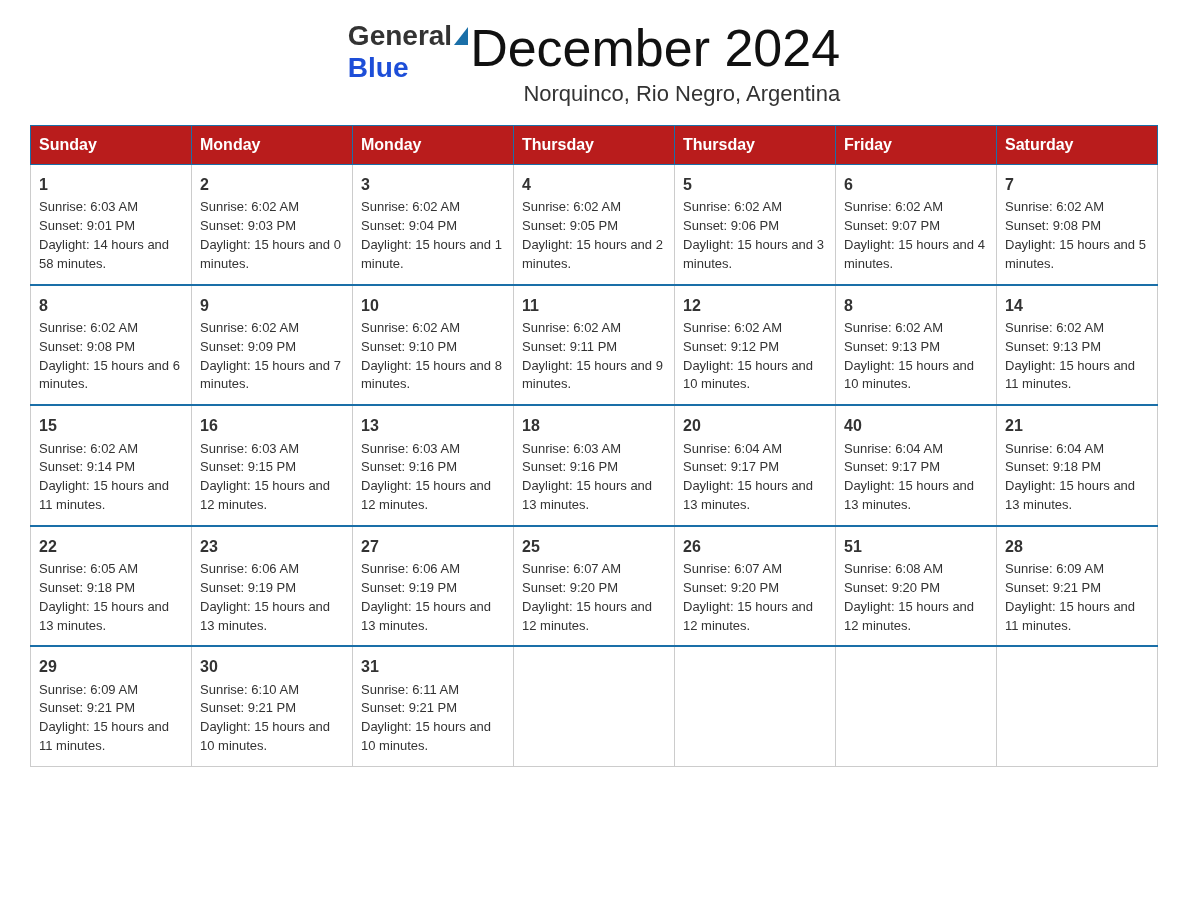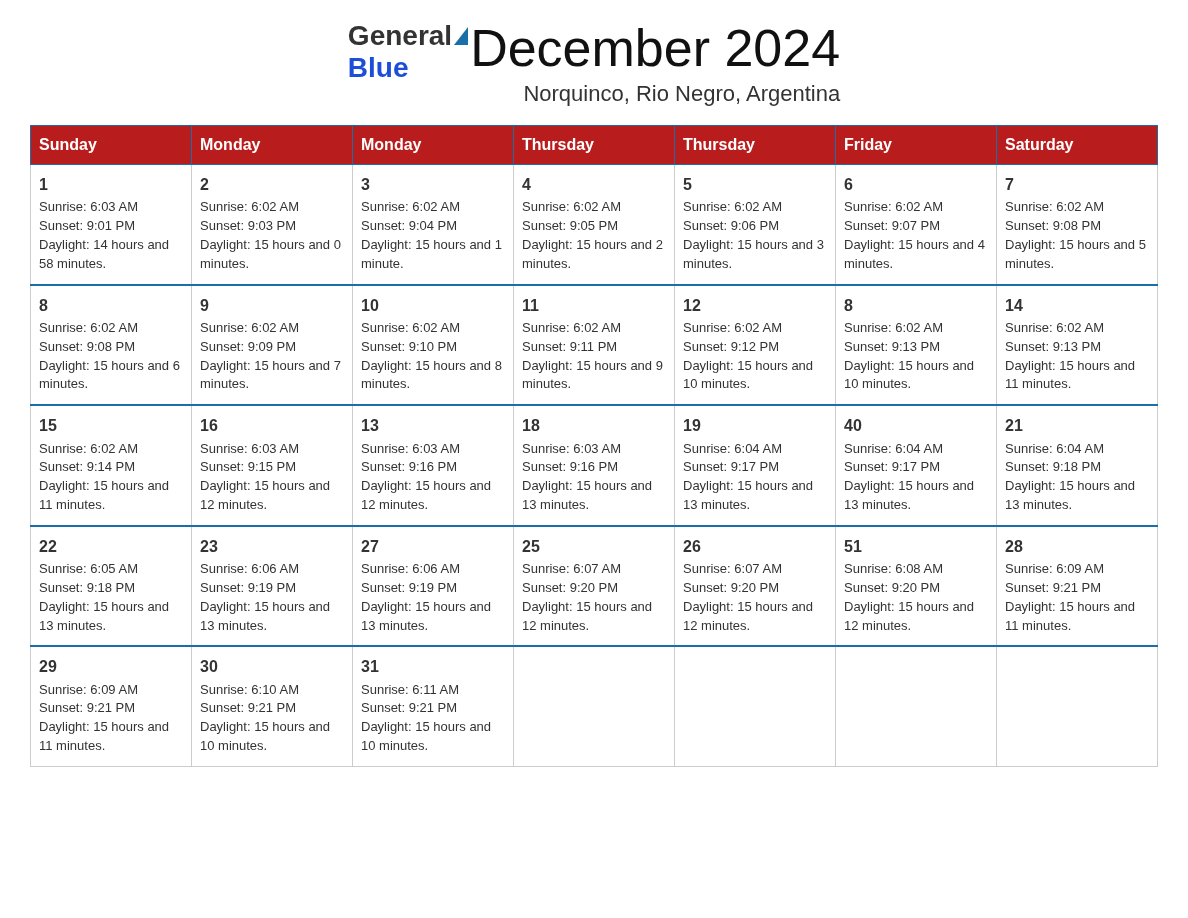--- a/index.html
+++ b/index.html
@@ -140,21 +140,21 @@
         <td><span class="day-num">11</span>Sunrise: 6:02 AM<br>Sunset: 9:11 PM<br>Daylight: 15 hours and 9 minutes.</td>
         <td><span class="day-num">12</span>Sunrise: 6:02 AM<br>Sunset: 9:12 PM<br>Daylight: 15 hours and 10 minutes.</td>
         <td><span class="day-num">8</span>Sunrise: 6:02 AM<br>Sunset: 9:13 PM<br>Daylight: 15 hours and 10 minutes.</td>
         <td><span class="day-num">14</span>Sunrise: 6:02 AM<br>Sunset: 9:13 PM<br>Daylight: 15 hours and 11 minutes.</td>
       </tr>
       <tr>
         <td><span class="day-num">15</span>Sunrise: 6:02 AM<br>Sunset: 9:14 PM<br>Daylight: 15 hours and 11 minutes.</td>
         <td><span class="day-num">16</span>Sunrise: 6:03 AM<br>Sunset: 9:15 PM<br>Daylight: 15 hours and 12 minutes.</td>
         <td><span class="day-num">13</span>Sunrise: 6:03 AM<br>Sunset: 9:16 PM<br>Daylight: 15 hours and 12 minutes.</td>
         <td><span class="day-num">18</span>Sunrise: 6:03 AM<br>Sunset: 9:16 PM<br>Daylight: 15 hours and 13 minutes.</td>
-        <td><span class="day-num">19</span>Sunrise: 6:04 AM<br>Sunset: 9:17 PM<br>Daylight: 15 hours and 13 minutes.</td>
+        <td><span class="day-num">20</span>Sunrise: 6:04 AM<br>Sunset: 9:17 PM<br>Daylight: 15 hours and 13 minutes.</td>
         <td><span class="day-num">40</span>Sunrise: 6:04 AM<br>Sunset: 9:17 PM<br>Daylight: 15 hours and 13 minutes.</td>
         <td><span class="day-num">21</span>Sunrise: 6:04 AM<br>Sunset: 9:18 PM<br>Daylight: 15 hours and 13 minutes.</td>
       </tr>
       <tr>
         <td><span class="day-num">22</span>Sunrise: 6:05 AM<br>Sunset: 9:18 PM<br>Daylight: 15 hours and 13 minutes.</td>
         <td><span class="day-num">23</span>Sunrise: 6:06 AM<br>Sunset: 9:19 PM<br>Daylight: 15 hours and 13 minutes.</td>
         <td><span class="day-num">27</span>Sunrise: 6:06 AM<br>Sunset: 9:19 PM<br>Daylight: 15 hours and 13 minutes.</td>
         <td><span class="day-num">25</span>Sunrise: 6:07 AM<br>Sunset: 9:20 PM<br>Daylight: 15 hours and 12 minutes.</td>
         <td><span class="day-num">26</span>Sunrise: 6:07 AM<br>Sunset: 9:20 PM<br>Daylight: 15 hours and 12 minutes.</td>
         <td><span class="day-num">51</span>Sunrise: 6:08 AM<br>Sunset: 9:20 PM<br>Daylight: 15 hours and 12 minutes.</td>

